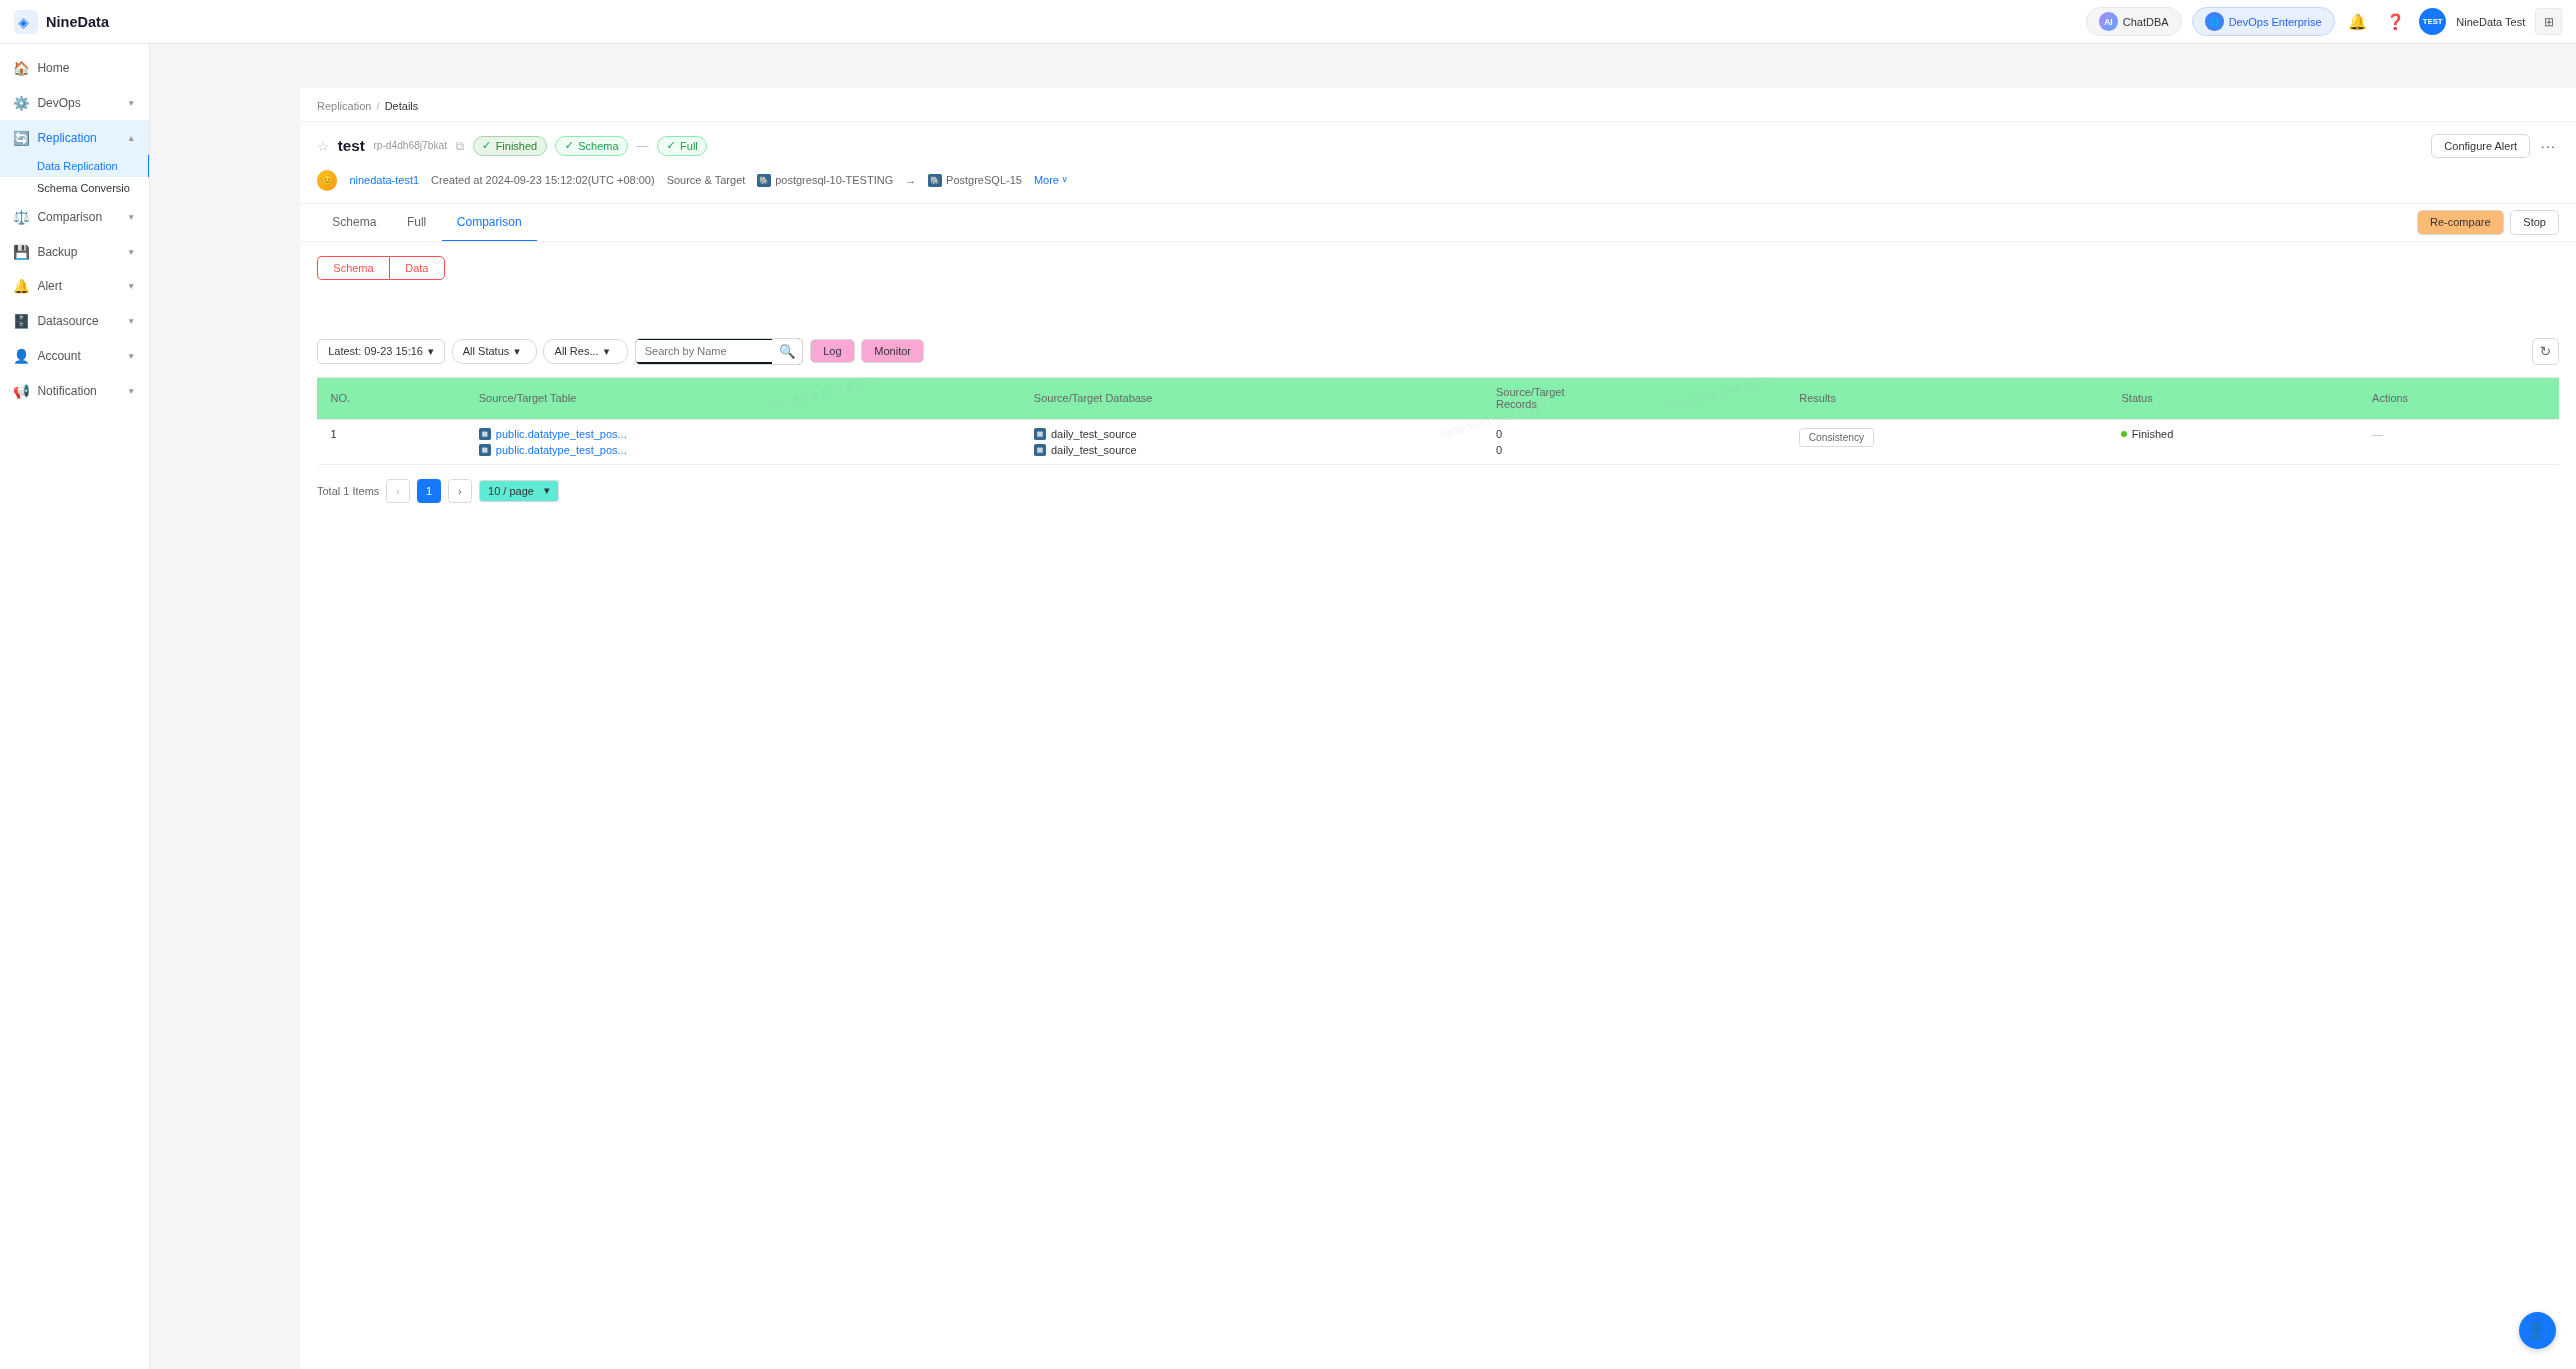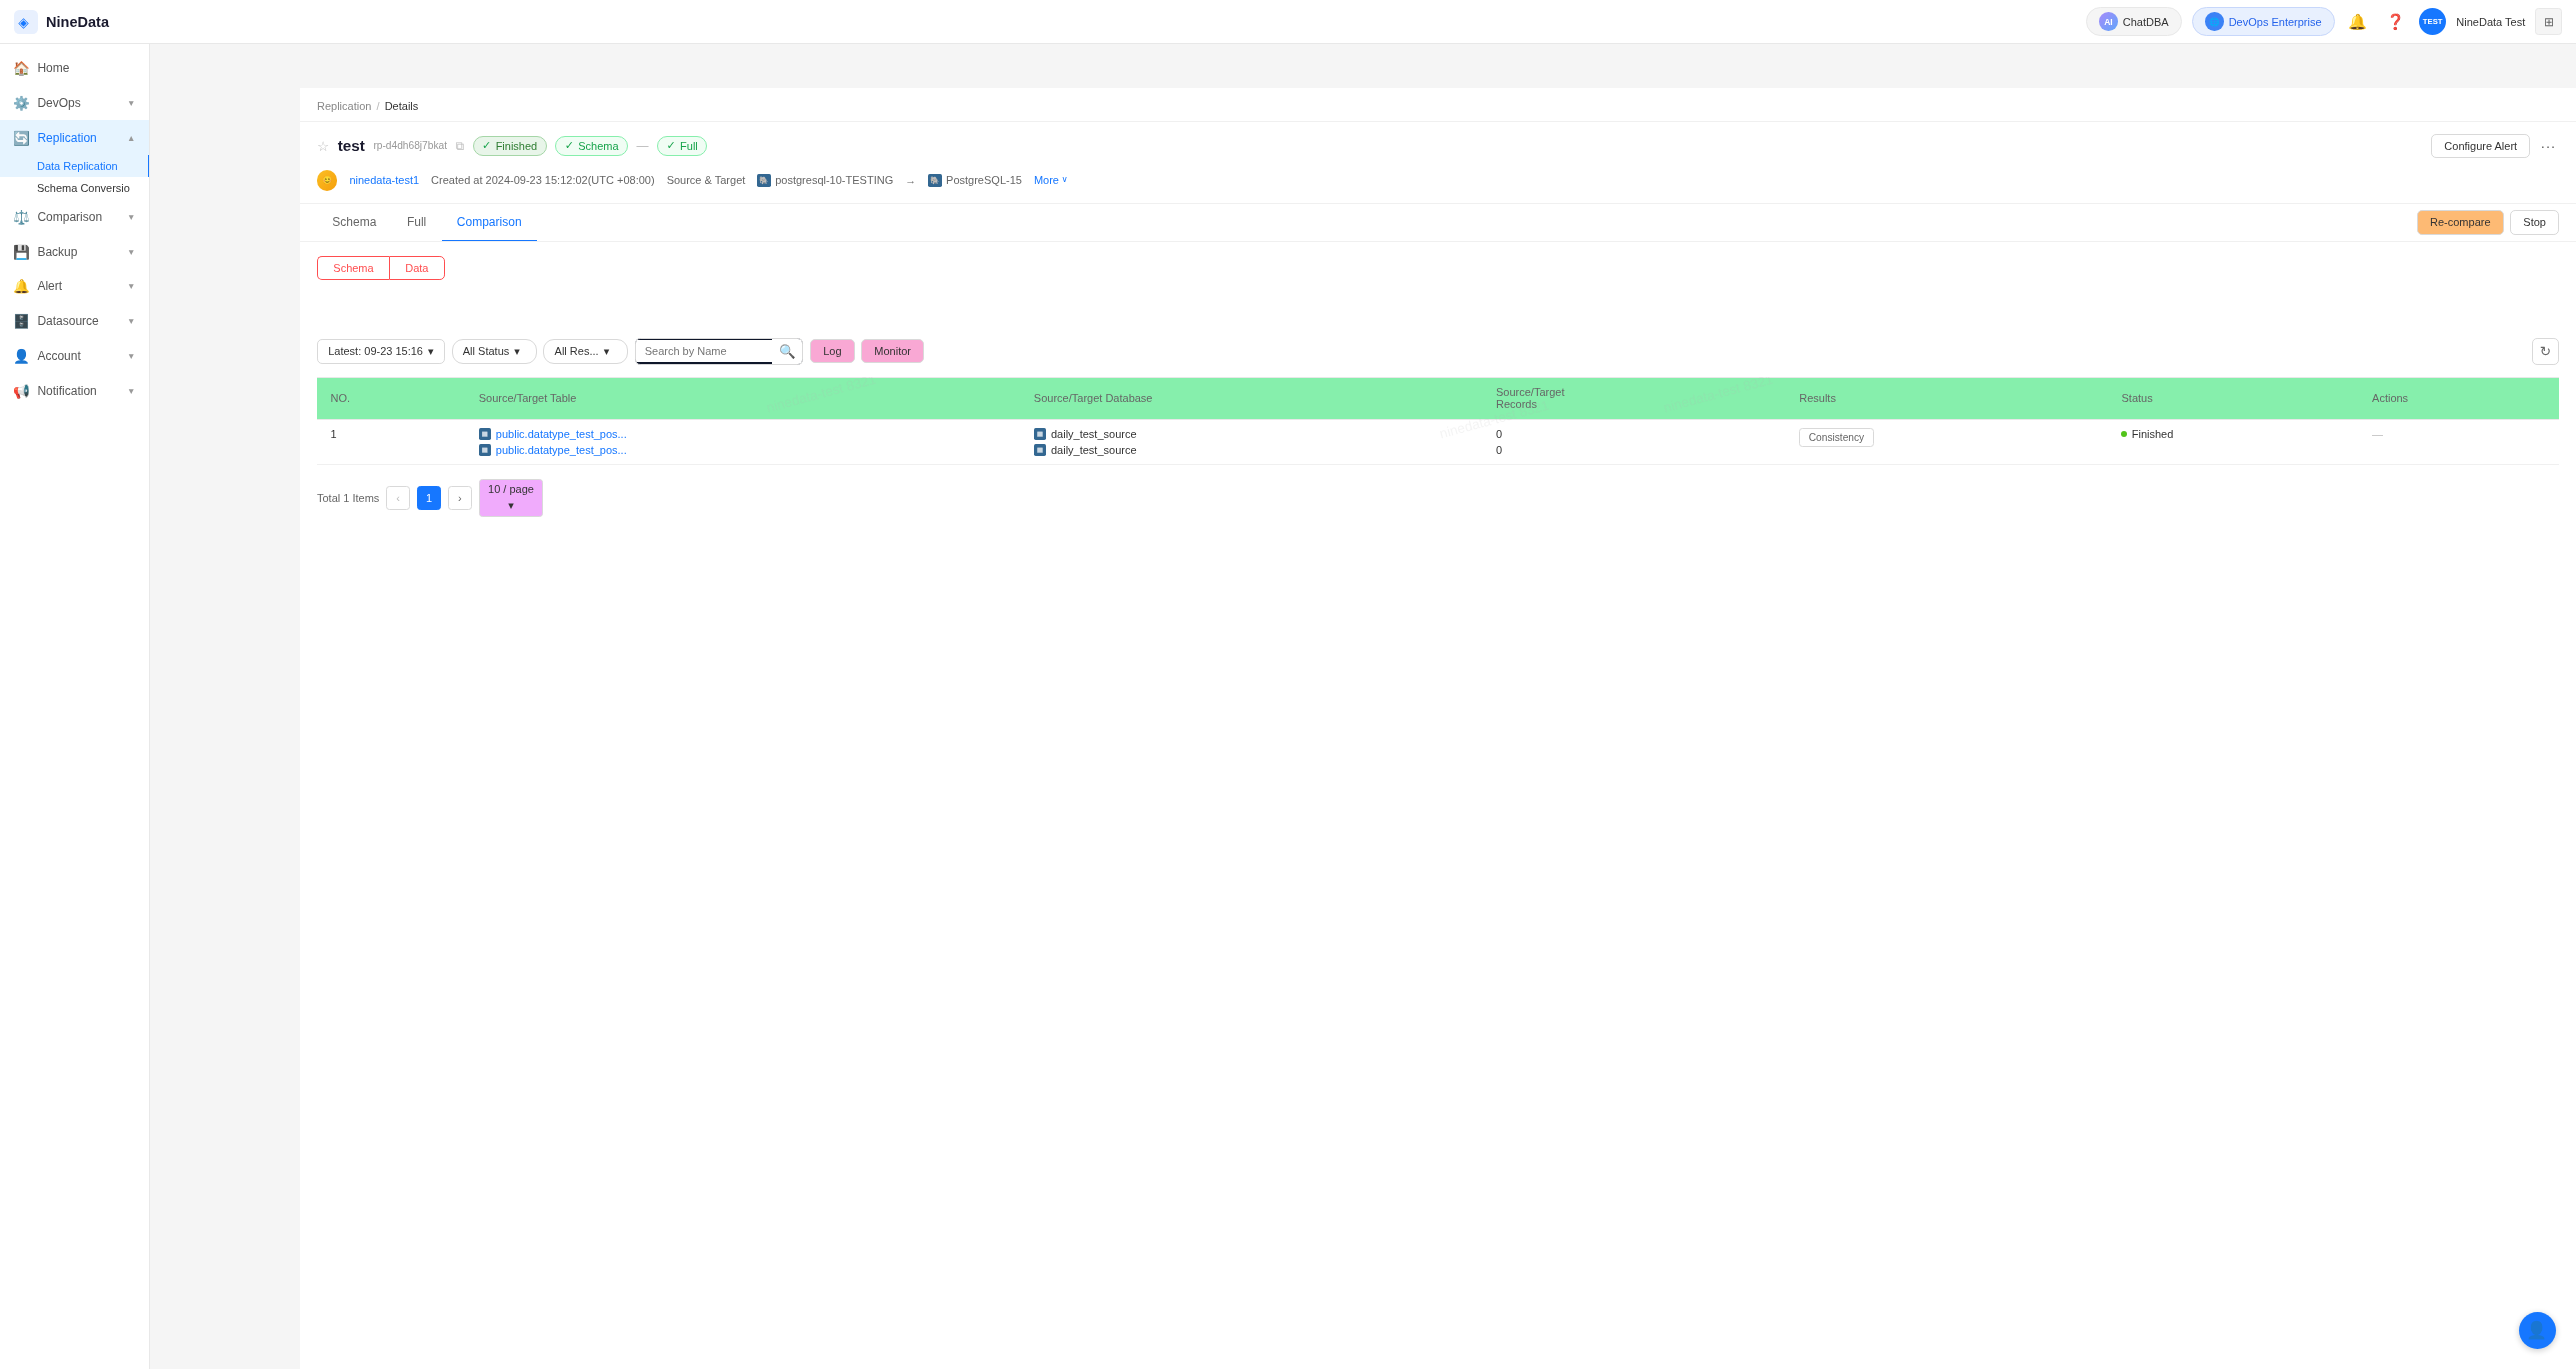--- a/index.html
+++ b/index.html
@@ -108,21 +108,21 @@
     .status-dot { width: 6px; height: 6px; border-radius: 50%; display: inline-block; margin-right: 4.3px; }
     .status-dot.green { background: #52c41a; }
     .status-finished { display: flex; align-items: center; font-size: 11px; color: #333; }
     .action-dash { color: #bbb; }
 
     
     .pagination { display: flex; align-items: center; gap: 6.8px; margin-top: 13.6px; font-size: 11px; color: #666; }
     .page-btn { width: 24px; height: 24px; display: flex; align-items: center; justify-content: center; border: 0.9px solid #d9d9d9; border-radius: 3.4px; cursor: pointer; background: #fff; color: #666; }
     .page-btn.active { background: #1677ff; color: white; border-color: #1677ff; }
     .page-btn.disabled { color: #bbb; cursor: not-allowed; }
-    .per-page-select { display: flex; align-items: center; gap: 4px; padding: 3.4px 8.5px; border: 0.9px solid #d9d9d9; border-radius: 3.4px; background: #f0abfc; cursor: pointer; font-size: 11px; color: #333; flex-direction: column; }
+    .per-page-select { display: flex; align-items: center; gap: 10px; padding: 3.4px 8.5px; border: 0.9px solid #d9d9d9; border-radius: 3.4px; background: #5eead4; cursor: pointer; font-size: 11px; color: #333; }
 
     
     .support-btn { position: fixed; bottom: 20.4px; right: 20.4px; width: 37px; height: 37px; border-radius: 50%; background: #1677ff; display: flex; align-items: center; justify-content: center; cursor: pointer; box-shadow: 0 1.7px 6.8px rgba(0,0,0,0.2); color: white; font-size: 17px; }
 
     .arrow-icon { font-size: 8.5px; color: #999; }
     .chevron-down { font-size: 8.5px; }
   </style>
 </head>
 <body>
 

